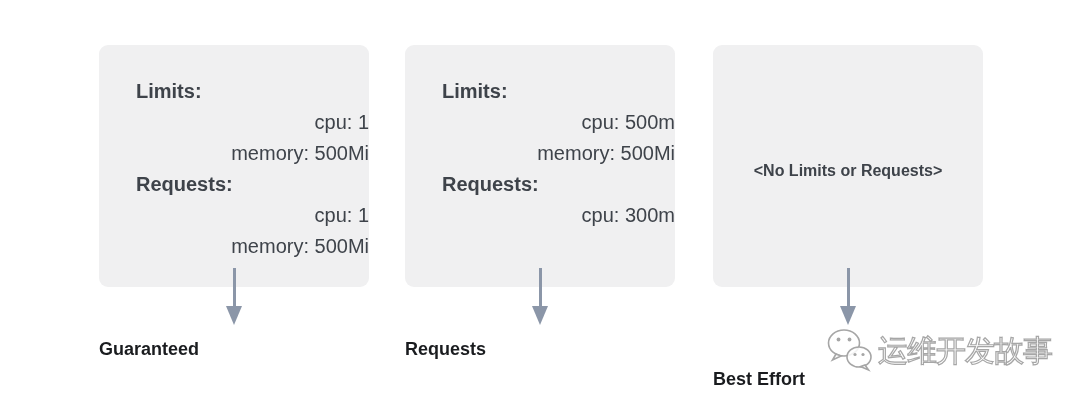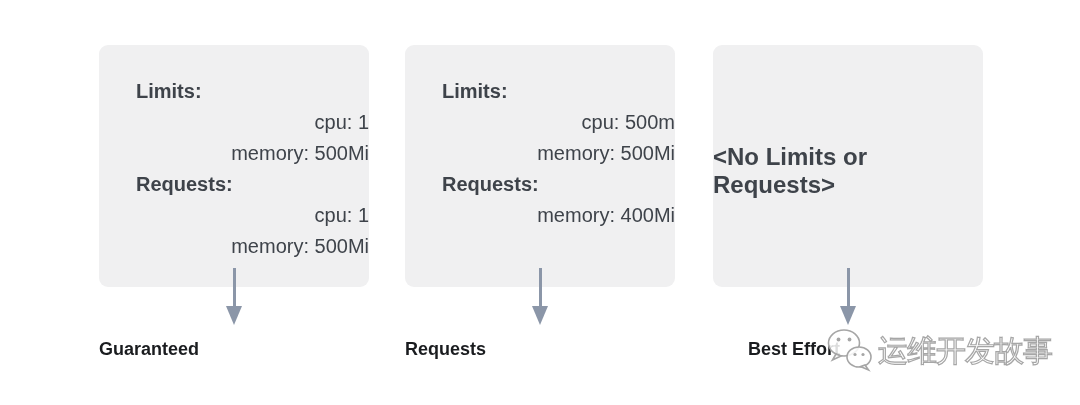--- a/index.html
+++ b/index.html
@@ -29,21 +29,21 @@
   .card.card-3 { left: 713px; display: flex; align-items: center; justify-content: center; }
   .card-content {
     padding: 31px 0 0 37px;
     font-size: 20px;
     line-height: 31px;
     color: var(--card-text, #3e434a);
   }
   .line.heading { font-weight: 700; }
   .line.item { padding-left: 32px; text-align: right; }
   .center-text {
-    font-size: 24px;
+    font-size: 16px;
     font-weight: 700;
     color: var(--card-text, #3e434a);
     margin-top: 10px;
   }
   .arrow {
     position: absolute;
     top: 268px;
     width: 16px;
     height: 57px;
     z-index: 2;
@@ -74,21 +74,21 @@
     top: 339px;
     width: 270px;
     text-align: left;
     font-size: 18px;
     font-weight: 700;
     color: var(--label-text, #1a1c1f);
     z-index: 1;
   }
   .qos-label-1 { left: 99px; }
   .qos-label-2 { left: 405px; }
-  .qos-label-3 { left: 748px; }
+  .qos-label-3 { left: 713px; margin-top: 30px; }
   .watermark {
     position: absolute;
     left: 824px;
     top: 326px;
     display: flex;
     align-items: center;
     z-index: 5;
   }
   .watermark-text {
     font-size: 30px;
@@ -116,21 +116,21 @@
       <div class="line item">memory: 500Mi</div>
     </div>
   </div>
 
   <div class="card card-2">
     <div class="card-content">
       <div class="line heading">Limits:</div>
       <div class="line item">cpu: 500m</div>
       <div class="line item">memory: 500Mi</div>
       <div class="line heading">Requests:</div>
-      <div class="line item">memory: 400Mi</div>
+      <div class="line item">cpu: 300m</div>
     </div>
   </div>
 
   <div class="card card-3">
     <div class="center-text">&lt;No Limits or Requests&gt;</div>
   </div>
 
   <div class="arrow arrow-1">
     <div class="shaft"></div>
     <div class="head"></div>

